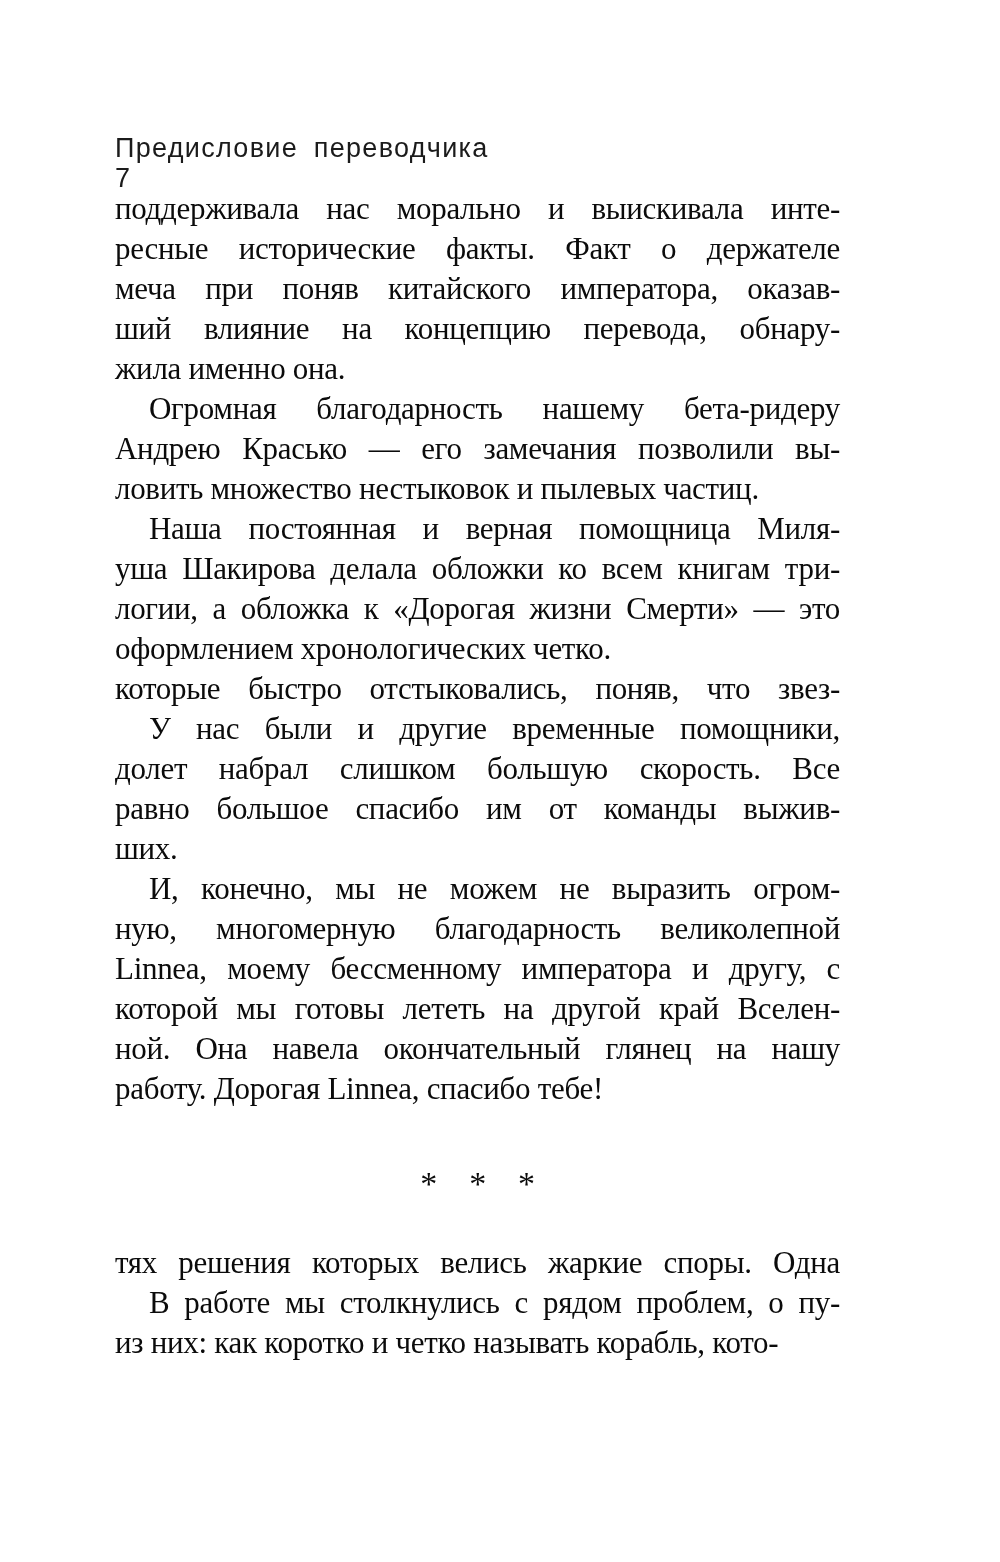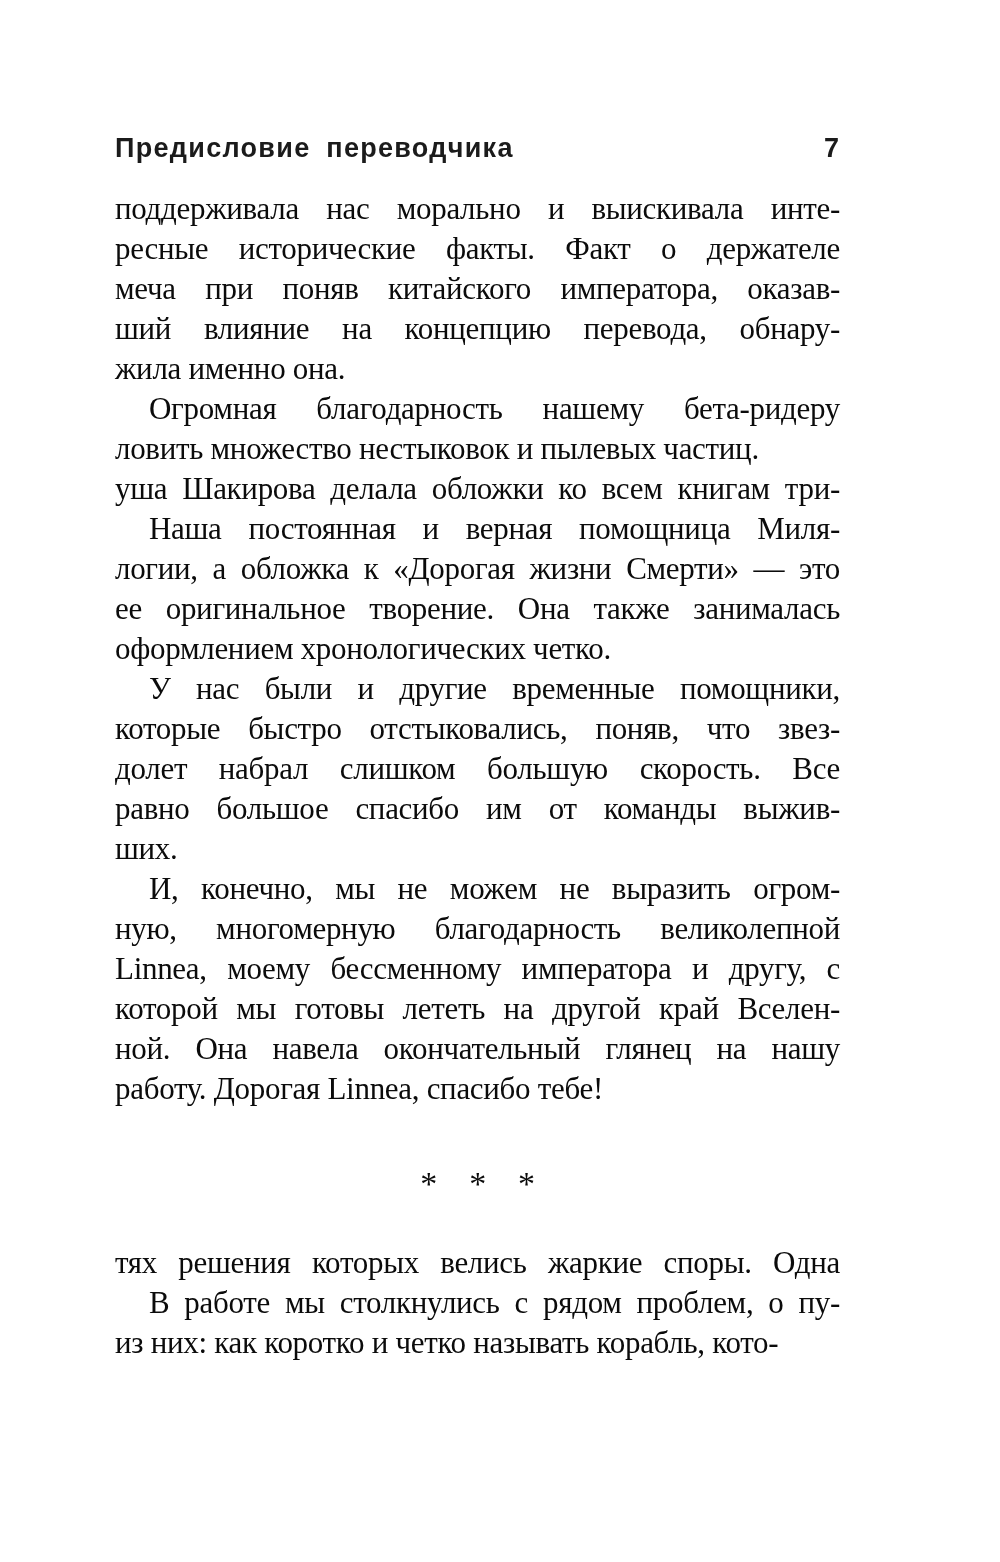--- a/index.html
+++ b/index.html
@@ -20,22 +20,23 @@
     position: absolute;
     left: 115px;
     top: 133px;
     width: 724px;
     display: flex;
     justify-content: space-between;
     align-items: baseline;
     font-family: "Liberation Sans", sans-serif;
     font-size: 27px;
     line-height: 30px;
-    font-weight: 700;
+    font-weight: 400;
     color: #1b1b1b;
+    flex-direction: column;
   }
   .running-title {
     letter-spacing: 1.3px;
     word-spacing: 7px;
   }
   .page-number {
     letter-spacing: 0;
   }
   
   .text-block {
@@ -86,32 +87,32 @@
   <main class="text-block">
       <div class="paragraph">
         <div class="line">поддерживала нас морально и выискивала инте-</div>
         <div class="line">ресные исторические факты. Факт о держателе</div>
         <div class="line">меча при поняв китайского императора, оказав-</div>
         <div class="line">ший влияние на концепцию перевода, обнару-</div>
         <div class="line para-last">жила именно она.</div>
       </div>
       <div class="paragraph">
         <div class="line first-indent">Огромная благодарность нашему бета-ридеру</div>
+        <div class="line">Андрею Красько — его замечания позволили вы-</div>
         <div class="line para-last">ловить множество нестыковок и пылевых частиц.</div>
       </div>
       <div class="paragraph">
+        <div class="line first-indent">Наша постоянная и верная помощница Миля-</div>
         <div class="line">уша Шакирова делала обложки ко всем книгам три-</div>
-        <div class="line first-indent">Наша постоянная и верная помощница Миля-</div>
         <div class="line">логии, а обложка к «Дорогая жизни Смерти» — это</div>
-        <div class="line">ее оригинальное творение. Она также занималась</div>
         <div class="line para-last">оформлением хронологических четко.</div>
       </div>
       <div class="paragraph">
+        <div class="line">которые быстро отстыковались, поняв, что звез-</div>
         <div class="line first-indent">У нас были и другие временные помощники,</div>
-        <div class="line">которые быстро отстыковались, поняв, что звез-</div>
         <div class="line">долет набрал слишком большую скорость. Все</div>
         <div class="line">равно большое спасибо им от команды выжив-</div>
         <div class="line para-last">ших.</div>
       </div>
       <div class="paragraph">
         <div class="line first-indent">И, конечно, мы не можем не выразить огром-</div>
         <div class="line">ную, многомерную благодарность великолепной</div>
         <div class="line">Linnea, моему бессменному императора и другу, с</div>
         <div class="line">которой мы готовы лететь на другой край Вселен-</div>
         <div class="line">ной. Она навела окончательный глянец на нашу</div>

